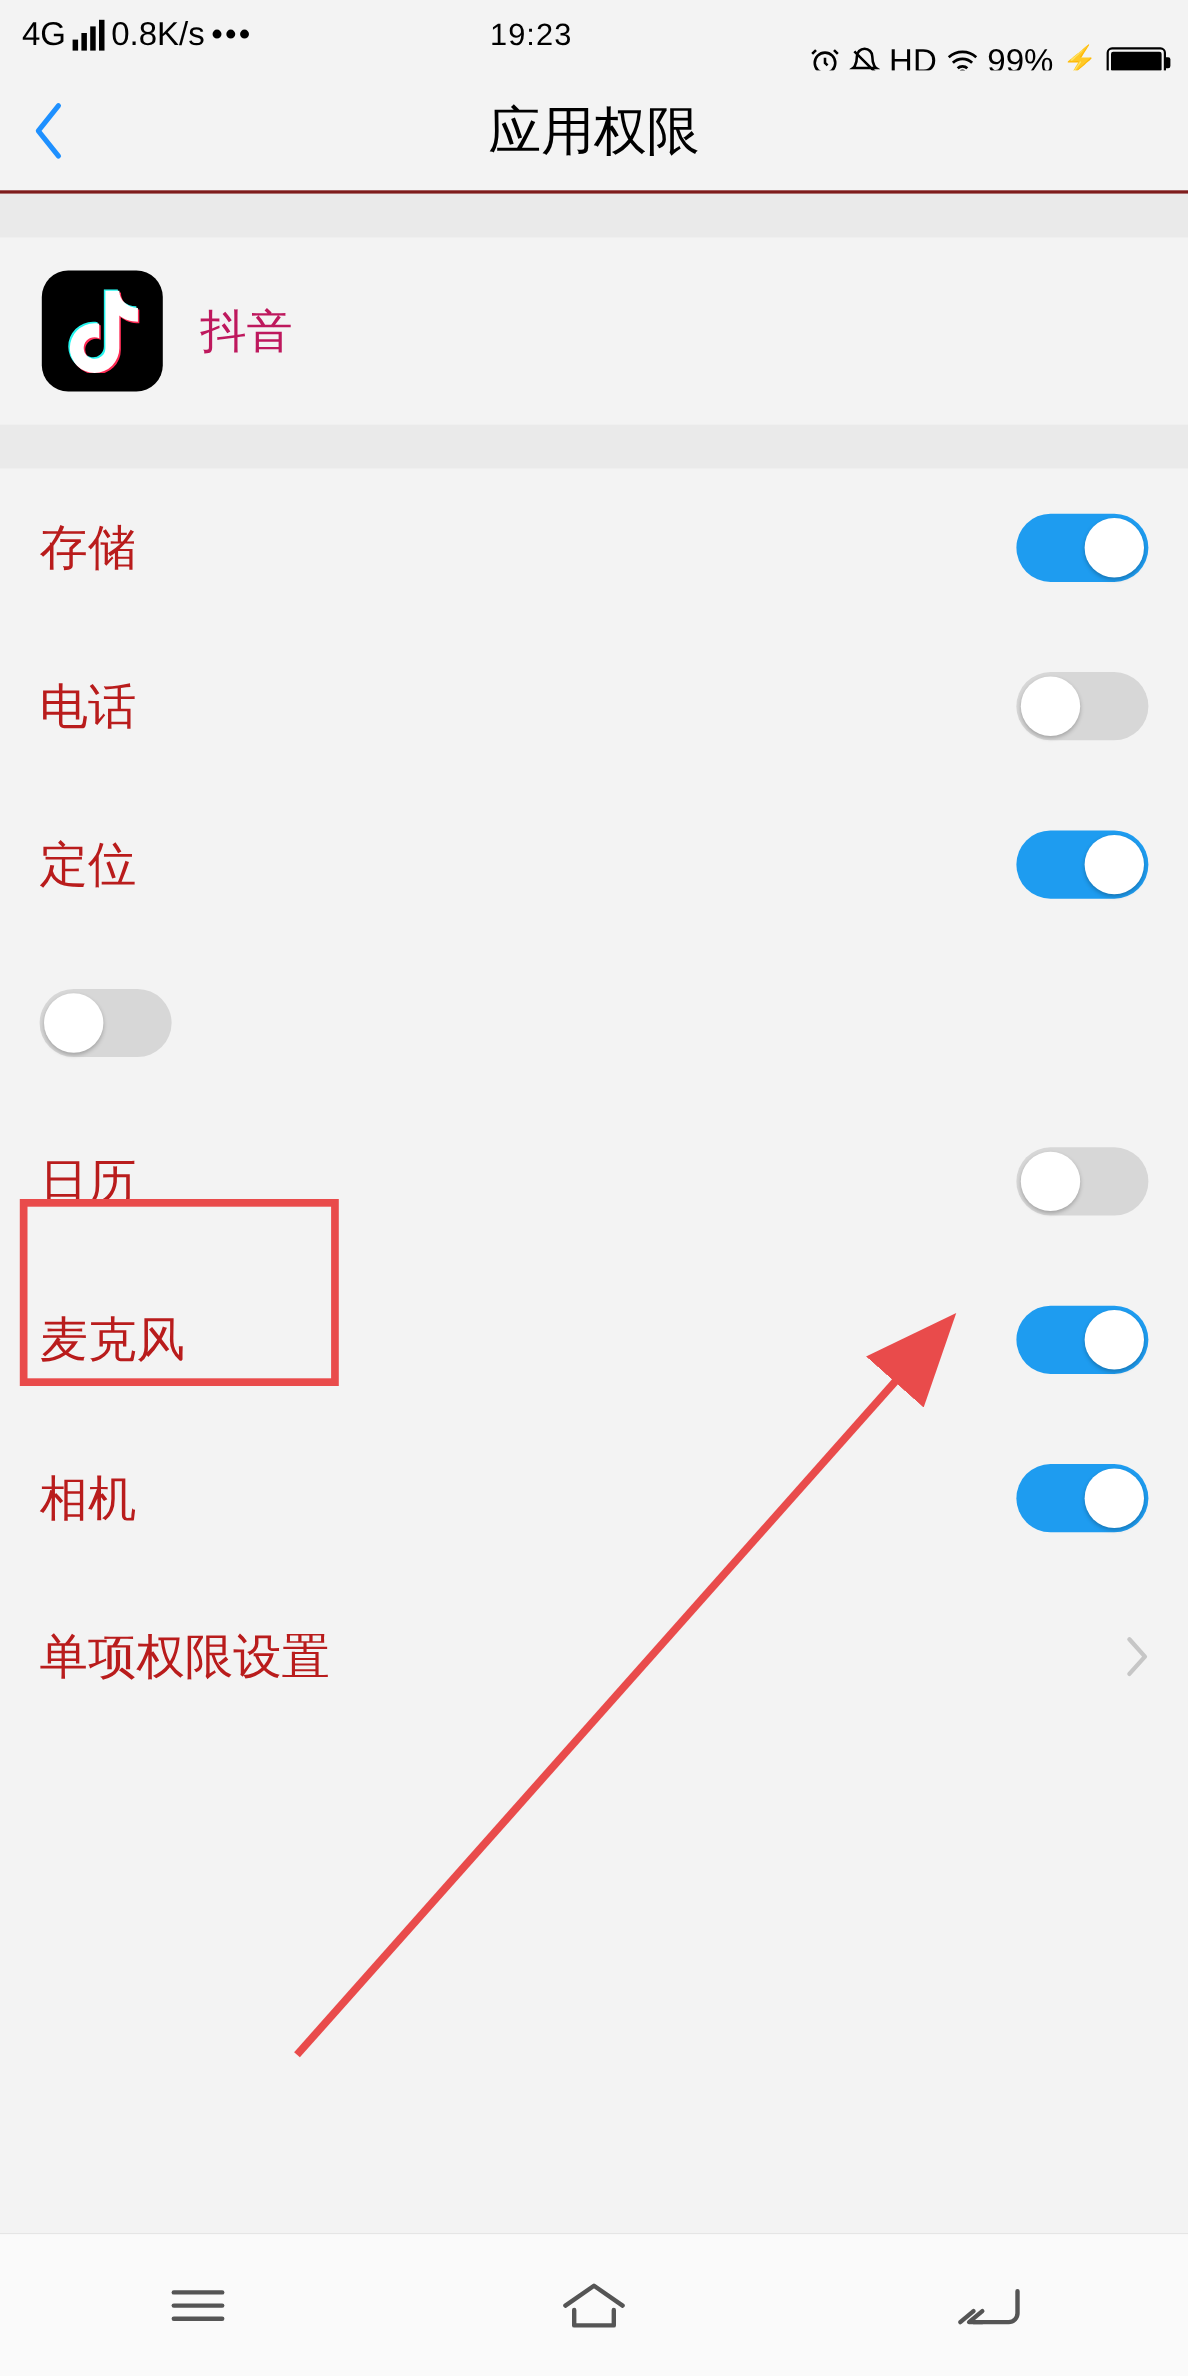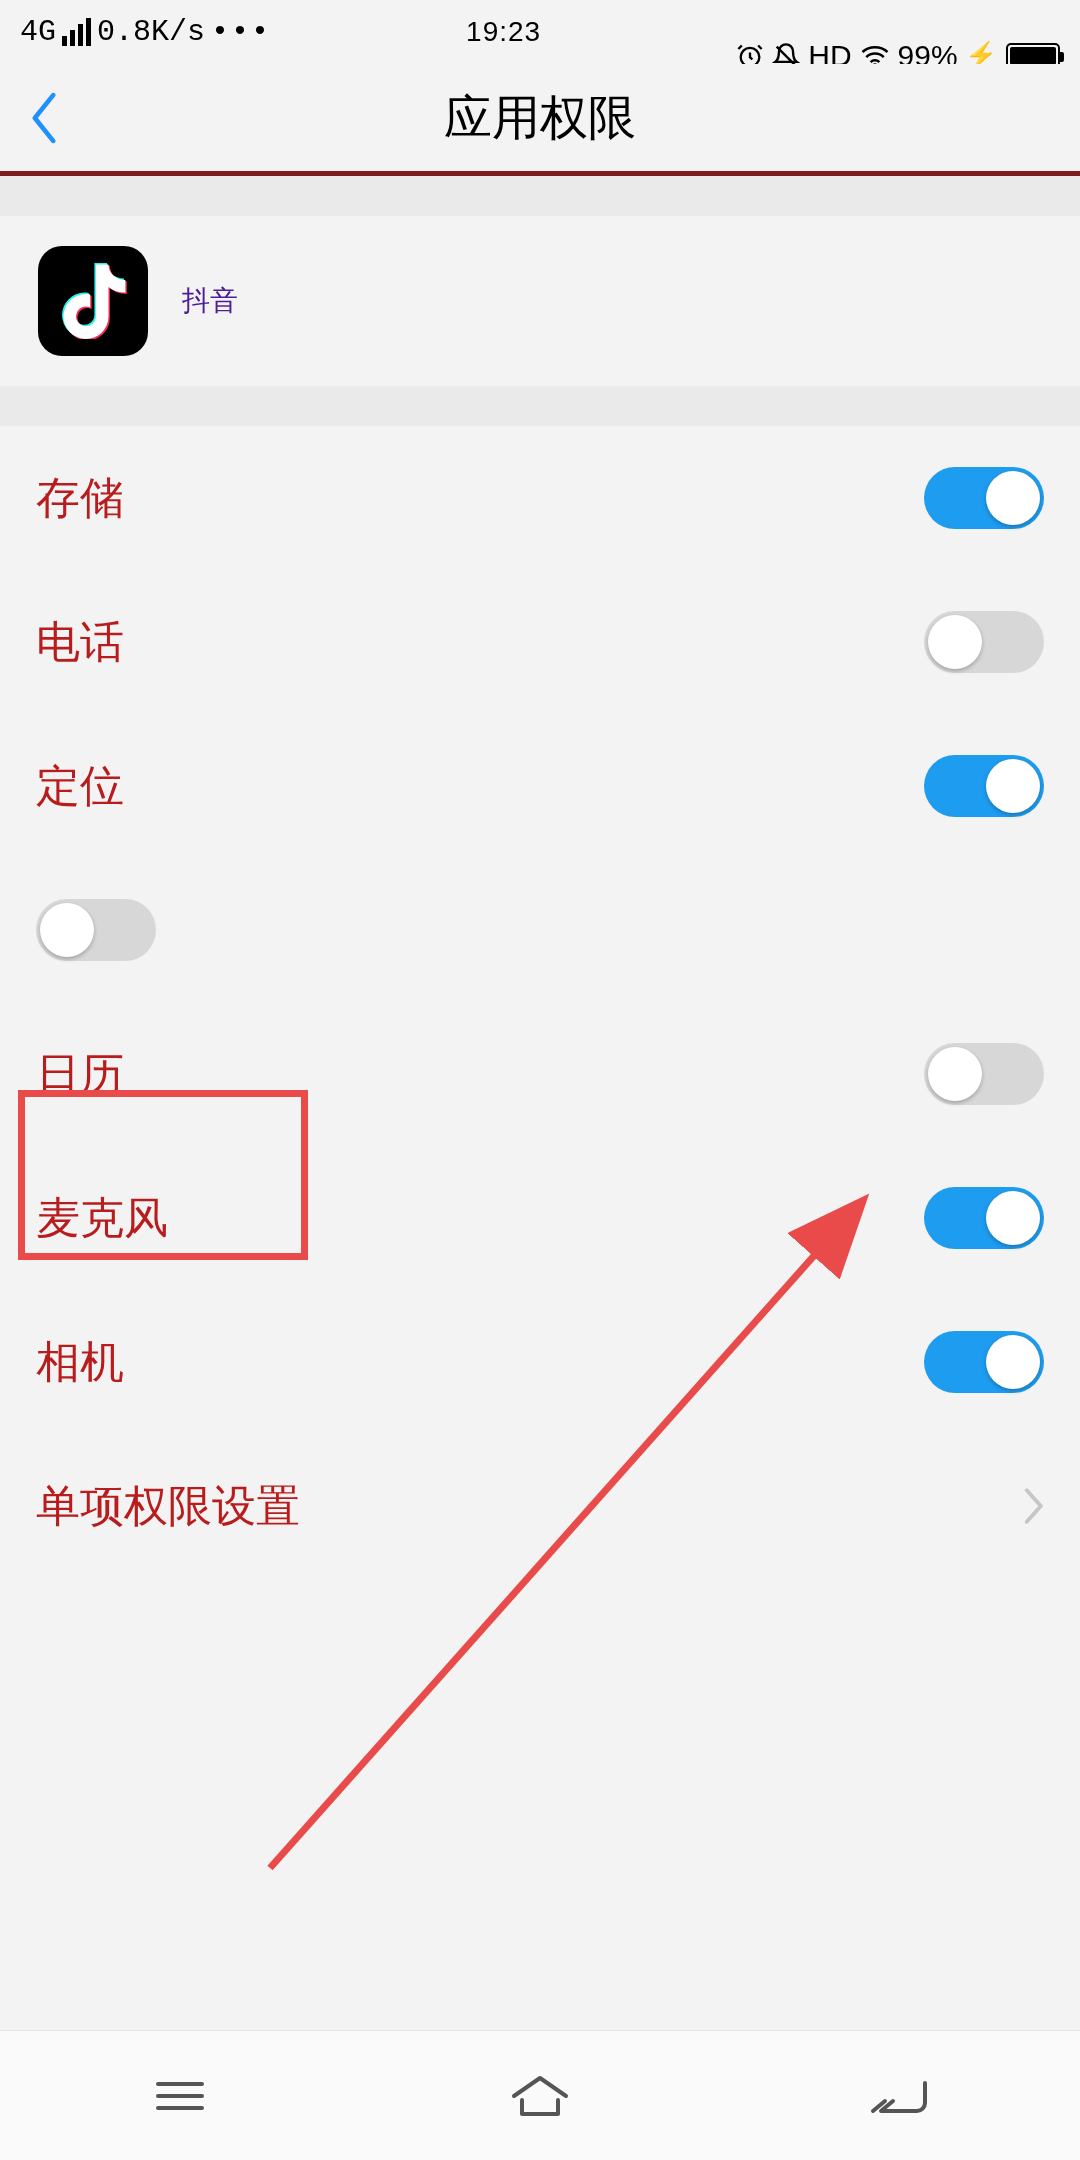--- a/index.html
+++ b/index.html
@@ -1,34 +1,34 @@
 <!DOCTYPE html>
 <html><head>
 <meta charset="utf-8">
 <style>
 * { margin:0; padding:0; box-sizing:border-box; -webkit-font-smoothing:antialiased; }
 html,body{ width:1080px; height:2160px; background:#f3f3f3; font-family:-apple-system,"PingFang SC","Helvetica Neue",Arial,sans-serif; color:#1a1a1a; overflow:hidden; position:relative;}
 .status-bar{ height:64px; display:flex; align-items:center; padding:0 20px; font-size:30px; color:#000; background:#f3f3f3;}
-.status-left{ display:flex; align-items:center; gap:6px;font-family:Liberation Mono, monospace;}
+.status-left{ display:flex; align-items:center; gap:6px;}
 .status-center{ flex:1; text-align:center; font-size:28px; letter-spacing:1px;}
 .status-right{ display:flex; align-items:center; gap:8px;margin-top:47px;}
 .sig-bars{ display:inline-flex; align-items:flex-end; gap:3px;}
 .sig-bars span{ width:5px; background:#000; display:inline-block;}
 .sig-bars span:nth-child(1){height:10px;} .sig-bars span:nth-child(2){height:16px;}
 .sig-bars span:nth-child(3){height:22px;} .sig-bars span:nth-child(4){height:28px;}
 .battery{ width:54px; height:26px; border:2px solid #000; border-radius:5px; position:relative; display:inline-flex; align-items:center; padding:2px;}
 .battery::after{ content:""; position:absolute; right:-6px; top:7px; width:4px; height:10px; background:#000; border-radius:0 2px 2px 0;}
 .battery-fill{ background:#000; height:100%; width:99%; border-radius:2px;}
-.header{ height:112px; background:#f3f3f3; display:flex; align-items:center; position:relative; border-bottom:5px solid #7f1d1d;}
+.header{ height:112px; background:#f3f3f3; display:flex; align-items:center; position:relative; border-bottom:3px solid #7f1d1d;}
 .back-btn{ position:absolute; left:28px; top:50%; transform:translateY(-50%);}
 .header-title{ flex:1; text-align:center; font-size:48px; color:#000; font-weight:400;}
 .gap{ height:40px; background:#eaeaea;}
 .app-section{ background:#f3f3f3; display:flex; align-items:center; padding:30px 38px; gap:34px;}
 .app-icon{ width:110px; height:110px; border-radius:24px; background:#000; display:flex; align-items:center; justify-content:center;}
-.app-name{ font-size:28px; color:#4c1d95;}
+.app-name{ font-size:42px; color:#be185d;}
 .perm-list{ background:#f3f3f3;}
 .perm-row{ height:144px; display:flex; align-items:center; padding:0 36px; position:relative;}
 .perm-label{ font-size:44px; color:#b91c1c; flex:1;}
 .toggle{ width:120px; height:62px; border-radius:40px; position:relative; transition:.2s;}
 .toggle .knob{ position:absolute; top:4px; width:54px; height:54px; border-radius:50%; background:#fff; box-shadow:0 2px 4px rgba(0,0,0,.25);}
 .toggle.on{ background:#1e9cf0;}
 .toggle.on .knob{ right:4px;}
 .toggle.off{ background:#d7d7d7;}
 .toggle.off .knob{ left:4px;}
 .chevron{ color:#c6c6c6;}

